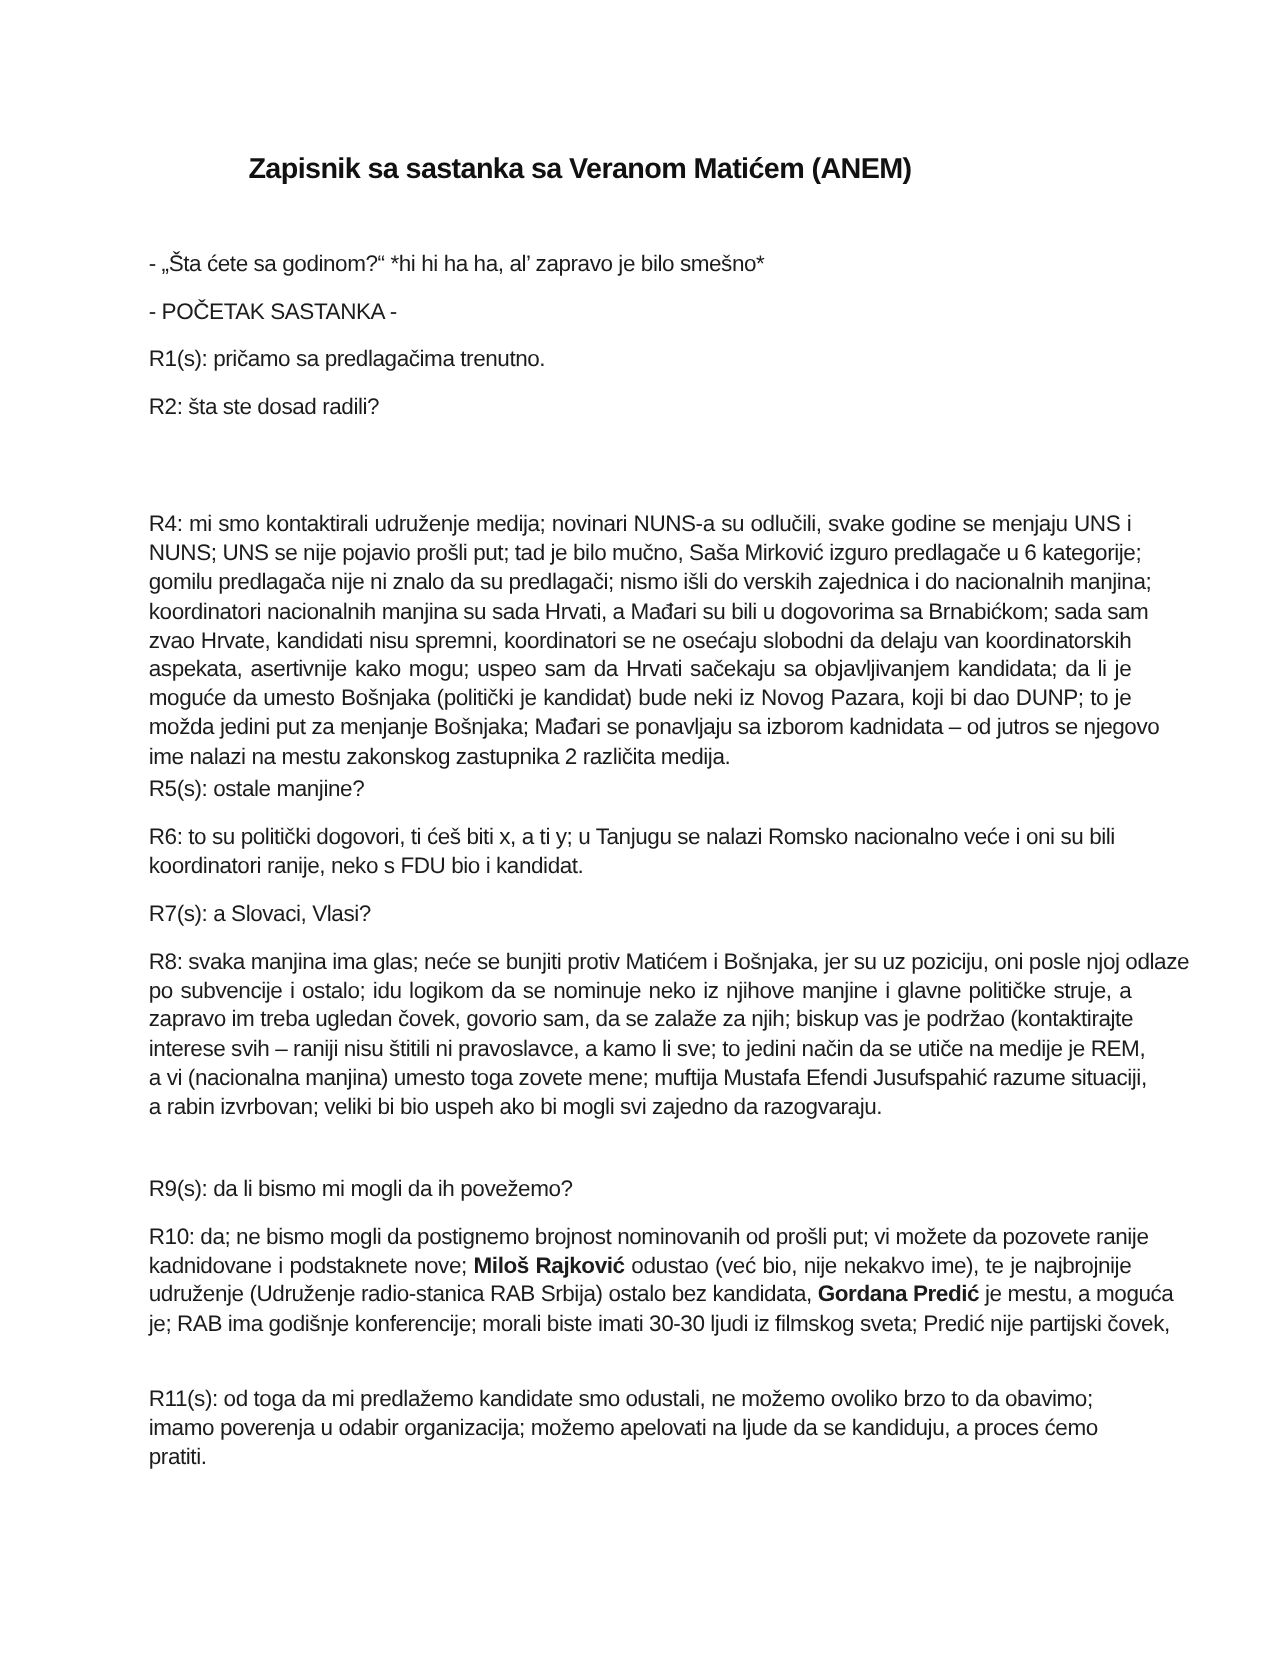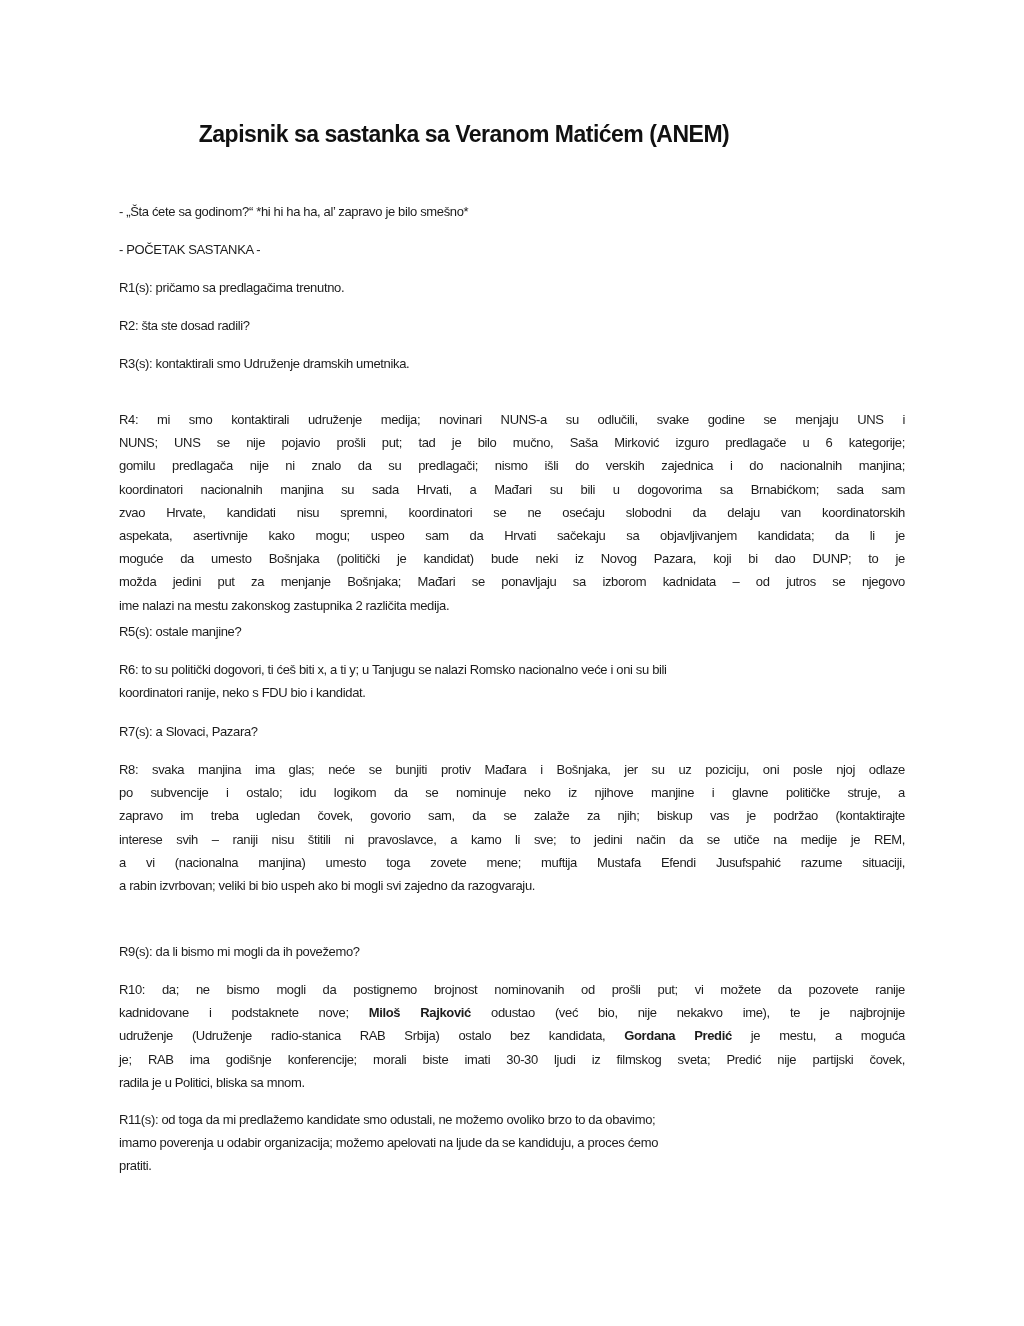--- a/index.html
+++ b/index.html
@@ -1,21 +1,21 @@
 <!DOCTYPE html>
 <html><head>
 <meta charset="utf-8">
 <style>
   html, body { margin: 0; padding: 0; background: #ffffff; }
   body { width: 1024px; height: 1326px; position: relative; overflow: hidden; }
   .page { position: absolute; left: 0; top: 0; width: 1024px; height: 1326px; background: #fff; color: #1a1a1a;
           font-family: "Liberation Sans Narrow", "Liberation Sans", sans-serif; }
   .title { position: absolute; left: 0; width: 928px; top: 121px; text-align: center;
            font-family: "Liberation Sans", sans-serif; font-weight: bold; font-size: 23px; letter-spacing: -0.5px; color: #111; }
-  .para { position: absolute; left: 119px; width: 786px; font-size: 13px; line-height: 23.2px; color: #1c1c1c;
+  .para { position: absolute; left: 119px; width: 786px; font-size: 18px; line-height: 23.2px; color: #1c1c1c;
           font-family: "Liberation Sans", sans-serif; letter-spacing: -0.35px; }
   .line { display: block; white-space: nowrap; }
   .just { text-align: justify; text-align-last: justify; }
   b { font-weight: bold; }
 </style>
 </head>
 <body>
 
 <div class="page">
   <div class="title">Zapisnik sa sastanka sa Veranom Matićem (ANEM)</div>
@@ -24,23 +24,20 @@
     <span class="line">- „Šta ćete sa godinom?“ *hi hi ha ha, al’ zapravo je bilo smešno*</span>
   </div>
   <div class="para" style="top:238px">
     <span class="line">- POČETAK SASTANKA -</span>
   </div>
   <div class="para" style="top:276px">
     <span class="line">R1(s): pričamo sa predlagačima trenutno.</span>
   </div>
   <div class="para" style="top:314px">
     <span class="line">R2: šta ste dosad radili?</span>
-  </div>
-  <div class="para" style="top:352px">
-    <span class="line">R3(s): kontaktirali smo Udruženje dramskih umetnika.</span>
   </div>
 
   <div class="para" style="top:408px">
     <span class="line just">R4: mi smo kontaktirali udruženje medija; novinari NUNS-a su odlučili, svake godine se menjaju UNS i</span>
     <span class="line just">NUNS; UNS se nije pojavio prošli put; tad je bilo mučno, Saša Mirković izguro predlagače u 6 kategorije;</span>
     <span class="line just">gomilu predlagača nije ni znalo da su predlagači; nismo išli do verskih zajednica i do nacionalnih manjina;</span>
     <span class="line just">koordinatori nacionalnih manjina su sada Hrvati, a Mađari su bili u dogovorima sa Brnabićkom; sada sam</span>
     <span class="line just">zvao Hrvate, kandidati nisu spremni, koordinatori se ne osećaju slobodni da delaju van koordinatorskih</span>
     <span class="line just">aspekata, asertivnije kako mogu; uspeo sam da Hrvati sačekaju sa objavljivanjem kandidata; da li je</span>
     <span class="line just">moguće da umesto Bošnjaka (politički je kandidat) bude neki iz Novog Pazara, koji bi dao DUNP; to je</span>
@@ -51,42 +48,41 @@
   <div class="para" style="top:620px">
     <span class="line">R5(s): ostale manjine?</span>
   </div>
 
   <div class="para" style="top:658px">
     <span class="line">R6: to su politički dogovori, ti ćeš biti x, a ti y; u Tanjugu se nalazi Romsko nacionalno veće i oni su bili</span>
     <span class="line">koordinatori ranije, neko s FDU bio i kandidat.</span>
   </div>
 
   <div class="para" style="top:720px">
-    <span class="line">R7(s): a Slovaci, Pazara?</span>
+    <span class="line">R7(s): a Slovaci, Vlasi?</span>
   </div>
 
   <div class="para" style="top:758px">
-    <span class="line just">R8: svaka manjina ima glas; neće se bunjiti protiv Mađara i Bošnjaka, jer su uz poziciju, oni posle njoj odlaze</span>
+    <span class="line just">R8: svaka manjina ima glas; neće se bunjiti protiv Matićem i Bošnjaka, jer su uz poziciju, oni posle njoj odlaze</span>
     <span class="line just">po subvencije i ostalo; idu logikom da se nominuje neko iz njihove manjine i glavne političke struje, a</span>
     <span class="line just">zapravo im treba ugledan čovek, govorio sam, da se zalaže za njih; biskup vas je podržao (kontaktirajte</span>
     <span class="line just">interese svih – raniji nisu štitili ni pravoslavce, a kamo li sve; to jedini način da se utiče na medije je REM,</span>
     <span class="line just">a vi (nacionalna manjina) umesto toga zovete mene; muftija Mustafa Efendi Jusufspahić razume situaciji,</span>
     <span class="line">a rabin izvrbovan; veliki bi bio uspeh ako bi mogli svi zajedno da razogvaraju.</span>
   </div>
 
   <div class="para" style="top:940px">
     <span class="line">R9(s): da li bismo mi mogli da ih povežemo?</span>
   </div>
 
   <div class="para" id="r10" style="top:978px">
       <span class="line just"><span>R10: da; ne bismo mogli da postignemo brojnost nominovanih od prošli put; vi možete da pozovete ranije</span></span>
       <span class="line just"><span>kadnidovane i podstaknete nove; </span><b>Miloš Rajković</b><span> odustao (već bio, nije nekakvo ime), te je najbrojnije</span></span>
       <span class="line just"><span>udruženje (Udruženje radio-stanica RAB Srbija) ostalo bez kandidata, </span><b>Gordana Predić</b><span> je mestu, a moguća</span></span>
       <span class="line just"><span>je; RAB ima godišnje konferencije; morali biste imati 30-30 ljudi iz filmskog sveta; Predić nije partijski čovek,</span></span>
-      <span class="line"><span>radila je u Politici, bliska sa mnom.</span></span>
     </div>
 
   <div class="para" style="top:1108px">
     <span class="line">R11(s): od toga da mi predlažemo kandidate smo odustali, ne možemo ovoliko brzo to da obavimo;</span>
     <span class="line">imamo poverenja u odabir organizacija; možemo apelovati na ljude da se kandiduju, a proces ćemo</span>
     <span class="line">pratiti.</span>
   </div>
 </div>
 
 </body></html>

